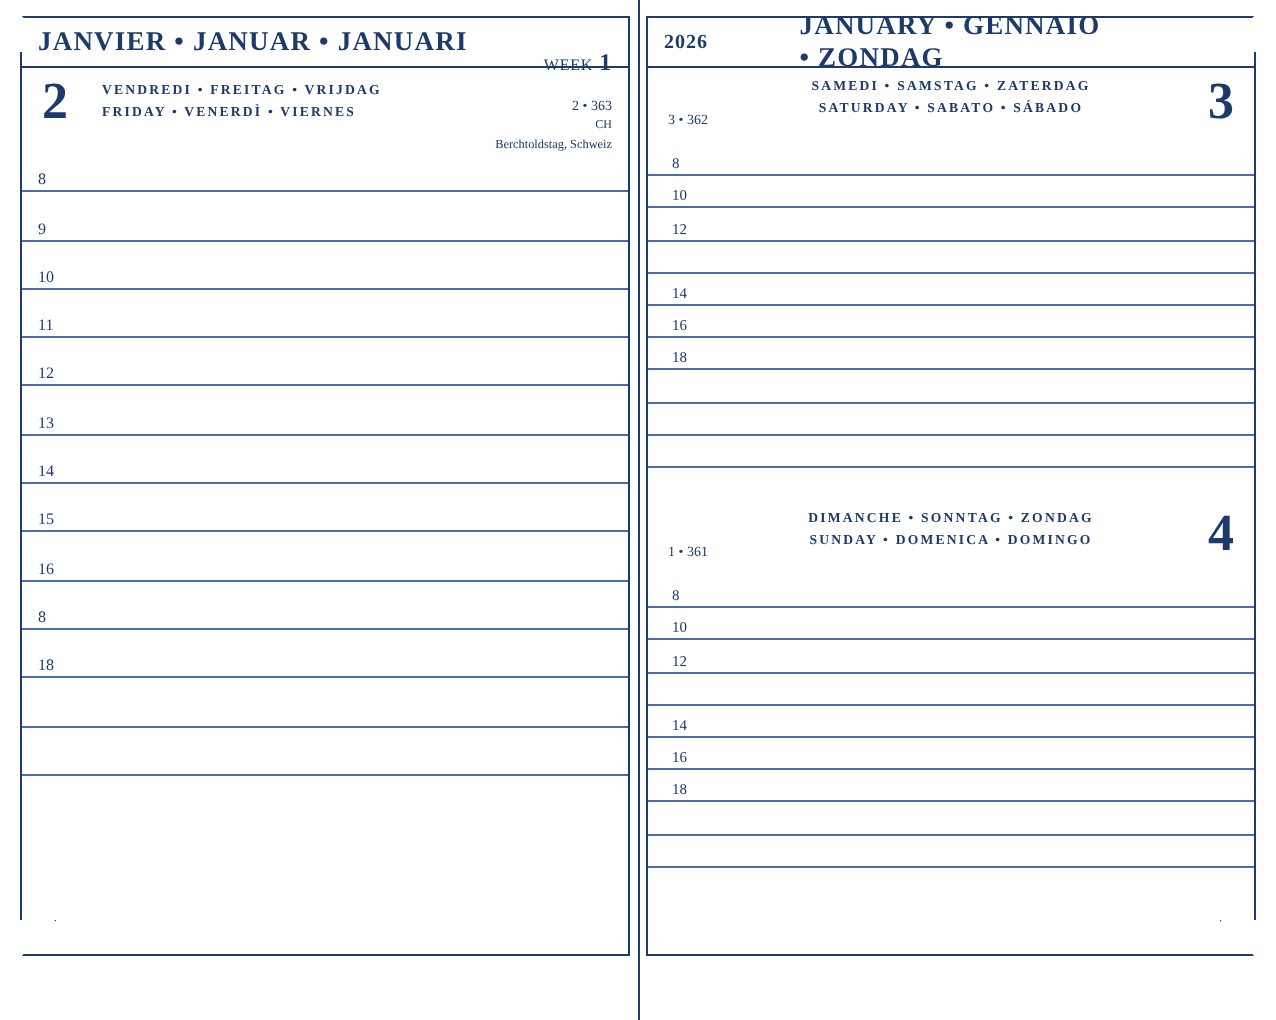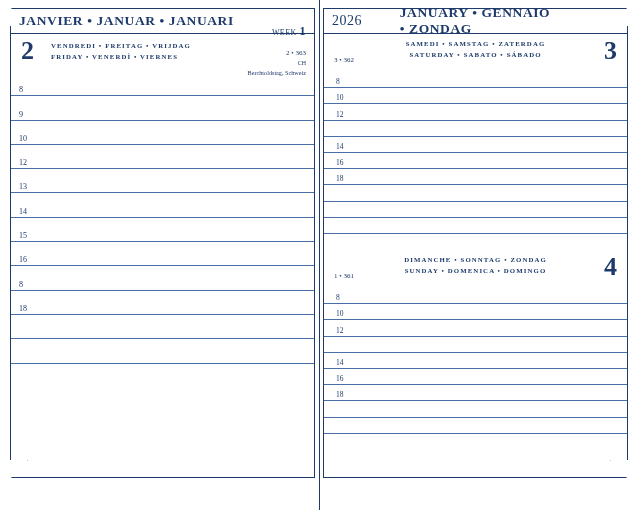--- a/index.html
+++ b/index.html
@@ -89,22 +89,22 @@
     display: flex;
     align-items: baseline;
     gap: 3px;
     margin-top: 20px;
   }
   .week-num {
     font-size: 12px;
     font-weight: bold;
   }
   .year-title {
-    font-size: 14px;
-    font-weight: normal;
+    font-size: 10px;
+    font-weight: bold;
     letter-spacing: 0.5px;
   }
   .month-title-right {
     font-size: 13.5px;
     font-weight: bold;
     letter-spacing: 0.6px;
     position: absolute;
     left: 50%;
     transform: translateX(-50%);
   }
@@ -224,20 +224,23 @@
           <div class="line">
               <span class="hour">8</span>
             </div>
           <div class="line">
               <span class="hour">9</span>
             </div>
           <div class="line">
               <span class="hour">10</span>
             </div>
           <div class="line">
+              <span class="hour">11</span>
+            </div>
+          <div class="line">
               <span class="hour">12</span>
             </div>
           <div class="line">
               <span class="hour">13</span>
             </div>
           <div class="line">
               <span class="hour">14</span>
             </div>
           <div class="line">
               <span class="hour">15</span>

